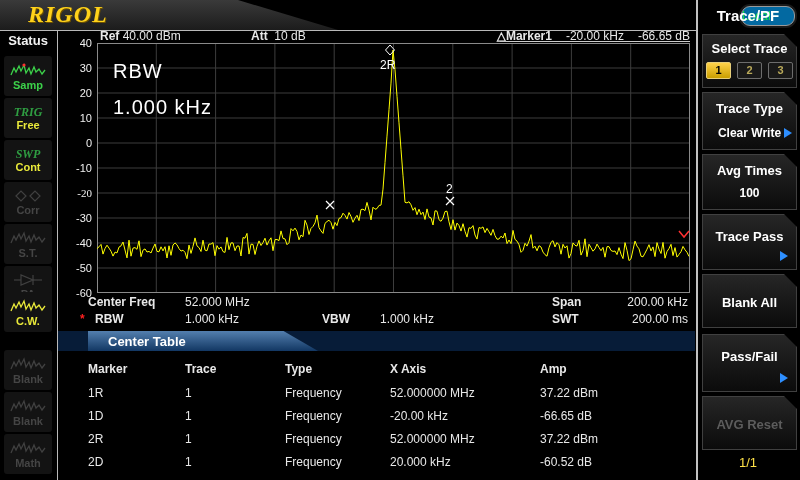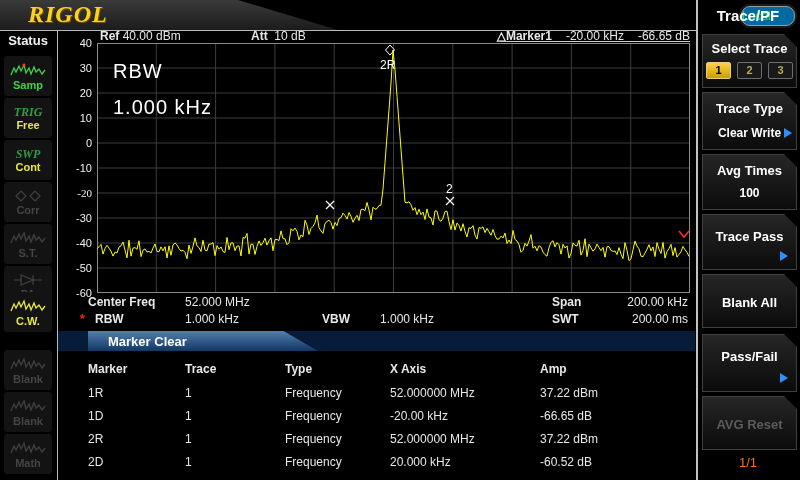--- a/index.html
+++ b/index.html
@@ -64,21 +64,21 @@
   .sbtn.disabled .t{color:#5c5c5c;}
   .arrow{position:absolute;width:0;height:0;border-left:8px solid #2e8fff;
     border-top:5px solid transparent;border-bottom:5px solid transparent;}
   .tracebtns{position:absolute;left:0;top:27px;width:100%;display:flex;
     justify-content:center;gap:6px;}
   .tbtn{width:23px;height:15px;border:1px solid #6d6d6d;border-radius:2px;
     background:#191919;color:#b9a95a;font-size:11px;font-weight:bold;
     line-height:15px;text-align:center;}
   .tbtn.active{background:linear-gradient(180deg,#ffd24a,#c99e00);
     color:#000;border-color:#e7cf7a;}
-  #page-ind{left:698px;top:455px;width:100px;text-align:center;font-size:13px;color:#f97316;}
+  #page-ind{left:698px;top:455px;width:100px;text-align:center;font-size:13px;color:#fde047;}
 </style>
 </head>
 <body>
 
 <div class="abs" id="logo-bg"></div>
 <div class="abs" id="brand">RIGOL</div>
 <div class="abs" id="local-btn">Local</div>
 
 <div class="abs" id="hline-top"></div>
 <div class="abs" id="vline-left"></div>
@@ -219,21 +219,21 @@
 <div class="abs ft b" style="left:80px;top:312px;color:#ff2020">*</div>
 <div class="abs ft b" style="left:95px;top:312px">RBW</div>
 <div class="abs ft" style="left:185px;top:312px">1.000 kHz</div>
 <div class="abs ft b" style="left:322px;top:312px">VBW</div>
 <div class="abs ft" style="left:380px;top:312px">1.000 kHz</div>
 <div class="abs ft b" style="left:552px;top:312px">SWT</div>
 <div class="abs ft" style="right:112px;top:312px">200.00 ms</div>
 
 <div class="abs" id="mt-banner">
   <div id="mt-tab"></div>
-  <div id="mt-title">Marker Clear</div>
+  <div id="mt-title">Center Table</div>
 </div>
 <div id="mt-body">
     <span class="mt-cell b" style="left: 88px; top: 362px;">Marker</span>
     <span class="mt-cell b" style="left: 185px; top: 362px;">Trace</span>
     <span class="mt-cell b" style="left: 285px; top: 362px;">Type</span>
     <span class="mt-cell b" style="left: 390px; top: 362px;">X Axis</span>
     <span class="mt-cell b" style="left: 540px; top: 362px;">Amp</span>
     <span class="mt-cell" style="left: 88px; top: 386px;">1R</span>
     <span class="mt-cell" style="left: 185px; top: 386px;">1</span>
     <span class="mt-cell" style="left: 285px; top: 386px;">Frequency</span>

